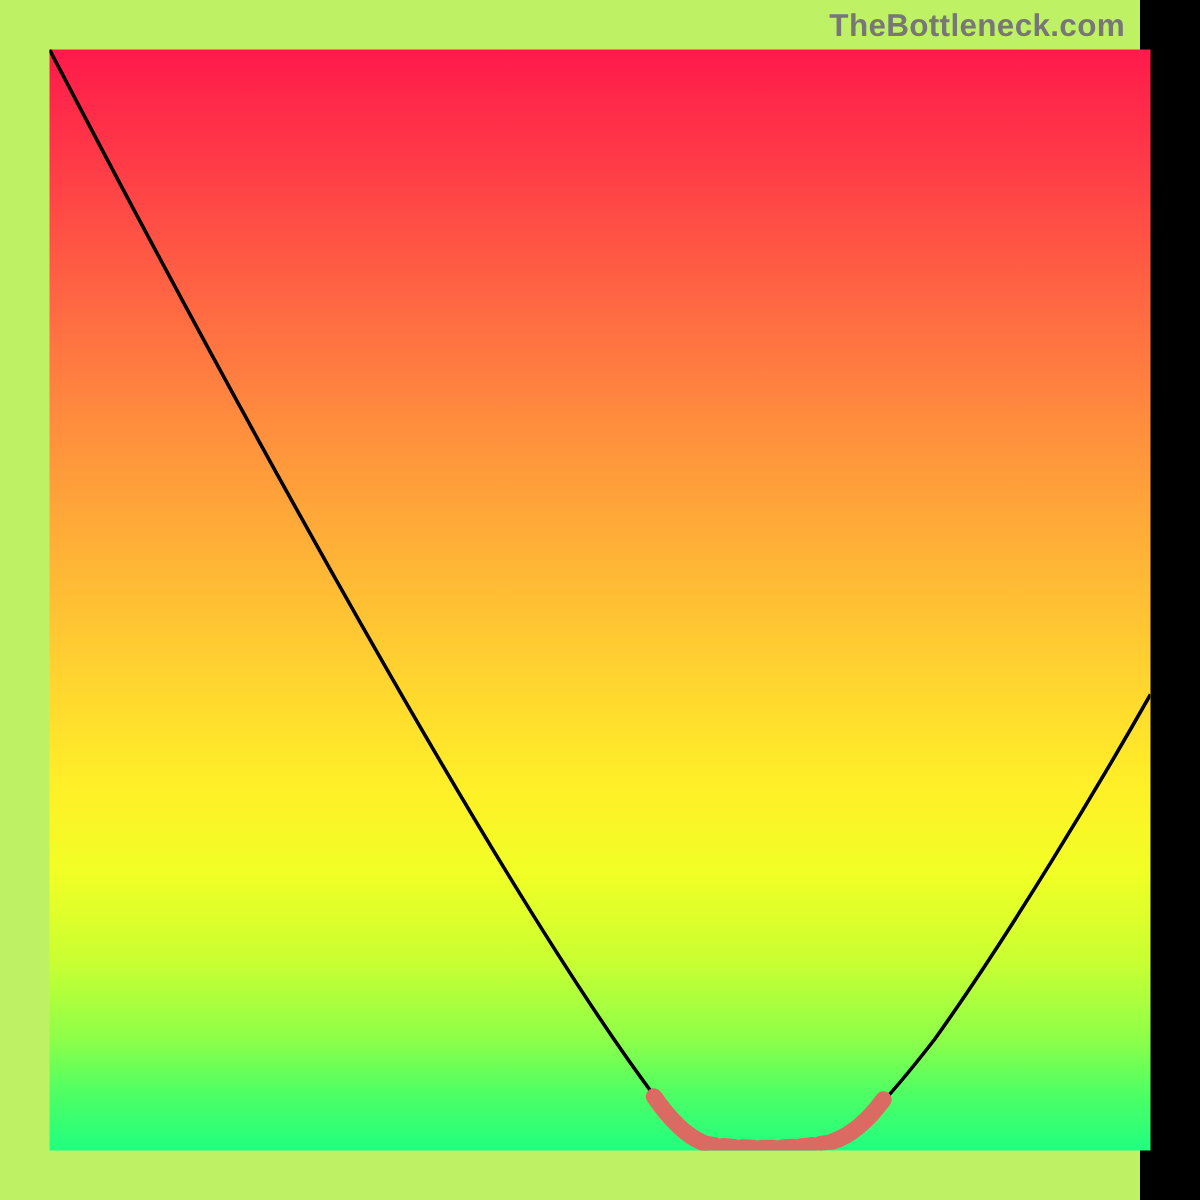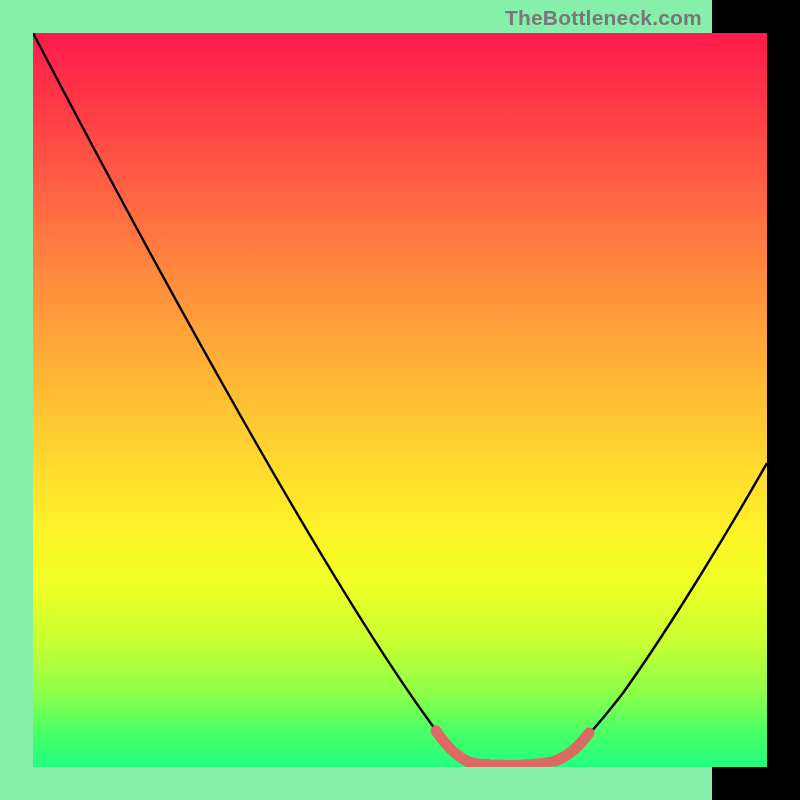--- a/index.html
+++ b/index.html
@@ -8,21 +8,22 @@
     width: 800px;
     height: 800px;
     background: #000;
     overflow: hidden;
     font-family: Arial, Helvetica, sans-serif;
   }
   .frame {
     position: relative;
     width: 712px;
     height: 800px;
-    background: #86efac;
+    background: #bef264;
+    padding-left: 48px;
   }
   .plot-area {
     position: absolute;
     left: 33px;
     top: 33px;
     width: 734px;
     height: 734px;
     background: linear-gradient(to bottom,
       #ff1a4b 0%,
       #ff3a47 10%,

